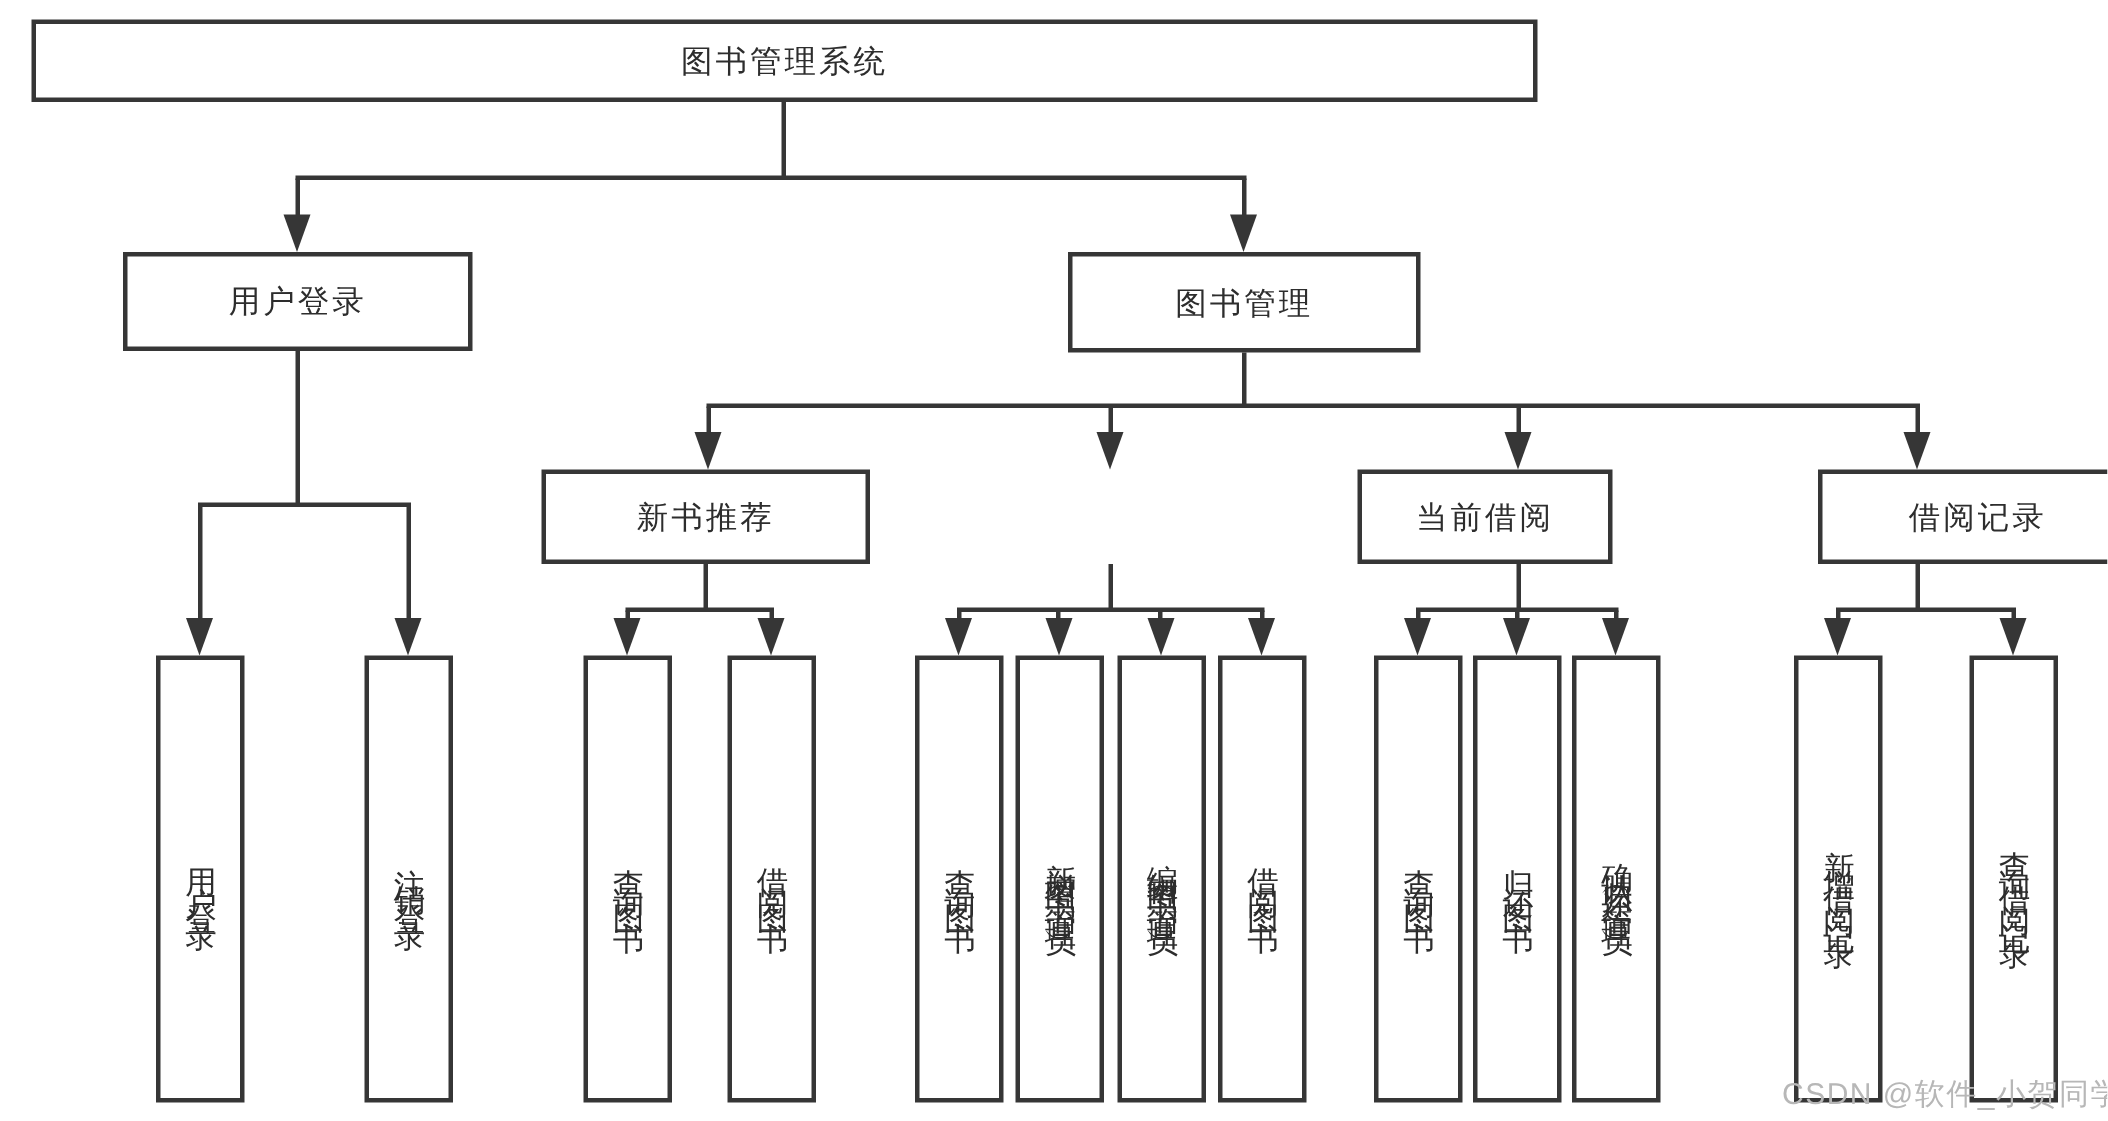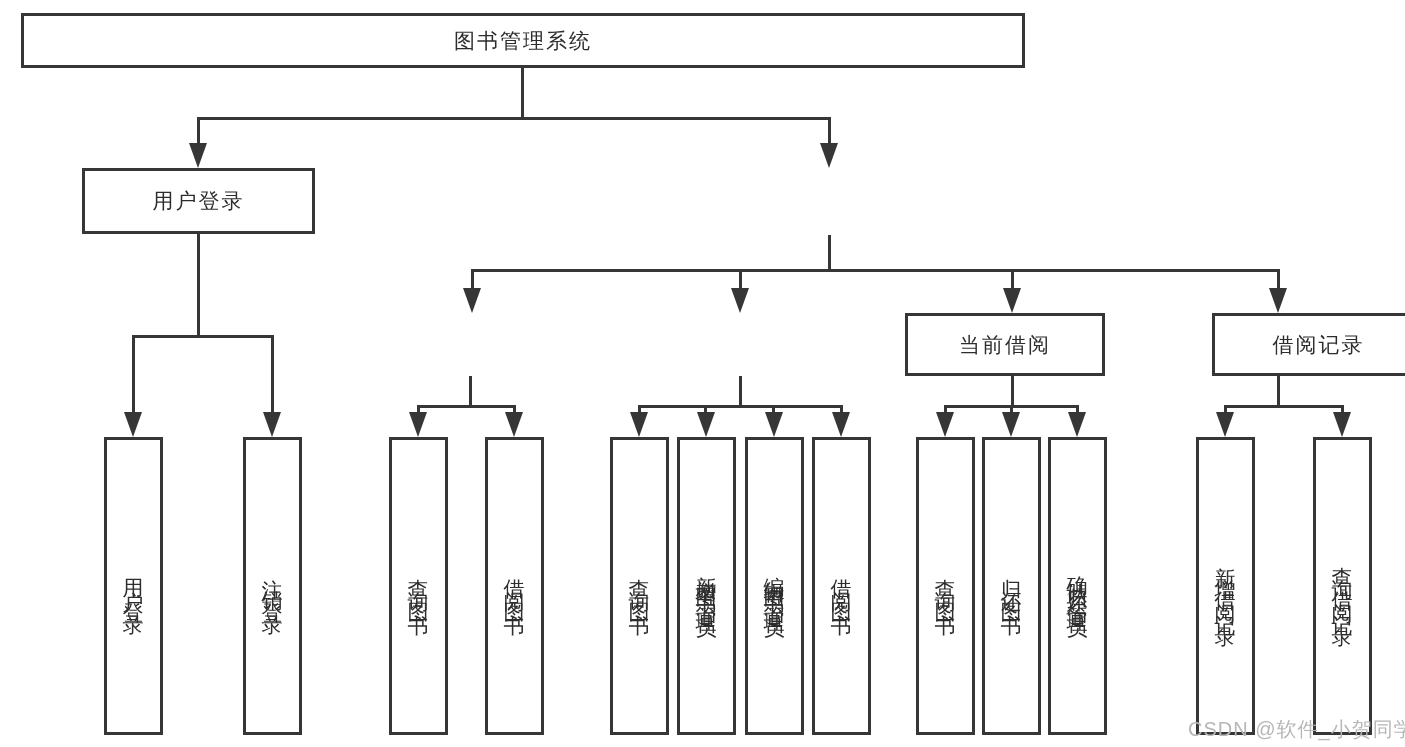--- a/index.html
+++ b/index.html
@@ -36,24 +36,30 @@
 <div id="canvas">
 
   <div class="box hbox" style="left:21px;top:13px;width:1004px;height:55px;">
     <span>图书管理系统</span>
   </div>
 
   <div class="box hbox" style="left:82px;top:168px;width:233px;height:66px;">
     <span>用户登录</span>
   </div>
 
+  <div class="box hbox" style="left:712px;top:168px;width:235px;height:67px;">
+    <span>图书管理</span>
+  </div>
+
+  <div class="box hbox" style="left:361px;top:313px;width:219px;height:63px;">
+    <span>新书推荐</span>
+  </div>
 
 
-
-  <div class="box hbox" style="left:905px;top:313px;width:200px;height:63px;">
+  <div class="box hbox" style="left:905px;top:313px;width:170px;height:63px;">
     <span>当前借阅</span>
   </div>
 
   <div class="box hbox" style="left:1172px;top:313px;width:213px;height:63px;margin-left:40px;">
     <span>借阅记录</span>
   </div>
 
   <div class="box vbox" style="left:104px;top:437px;width:59px;height:298px;">
     <span>用户登录</span>
   </div>

